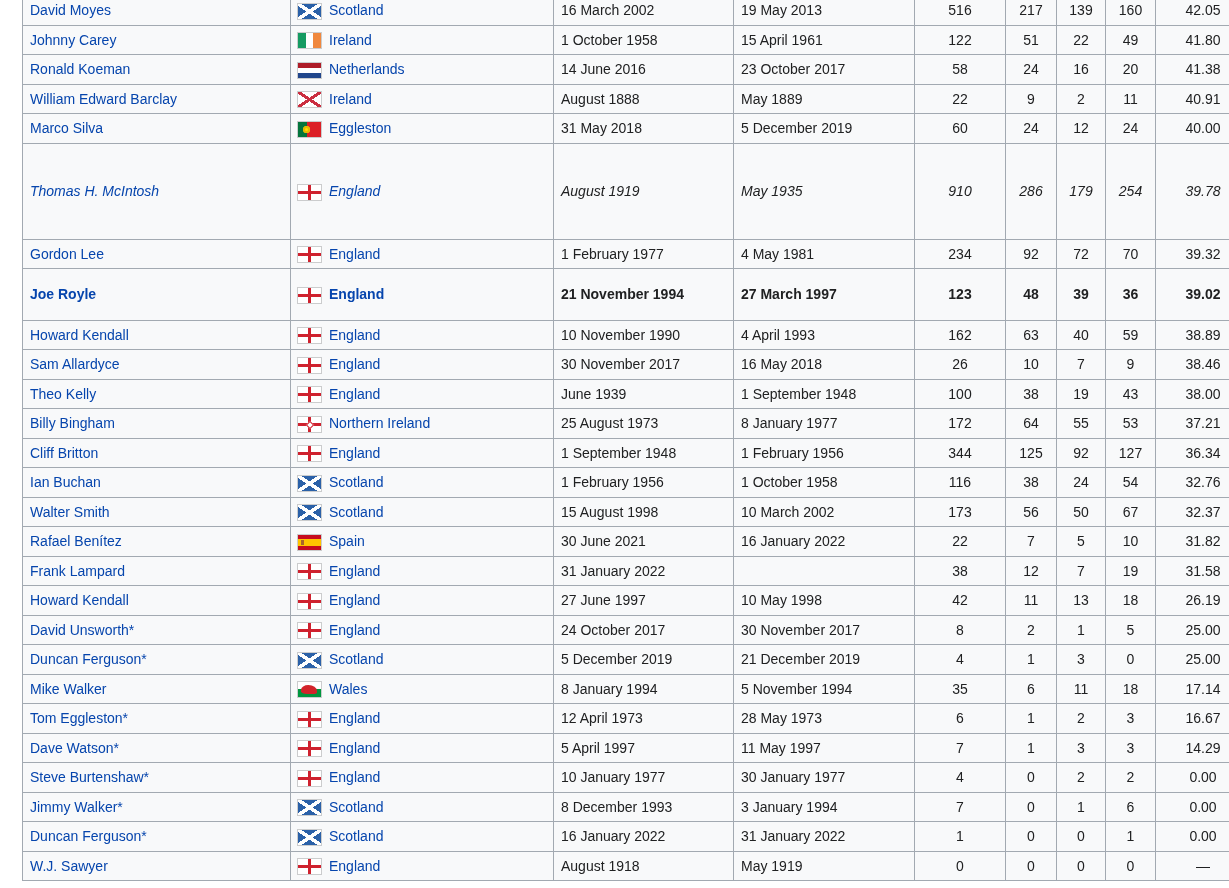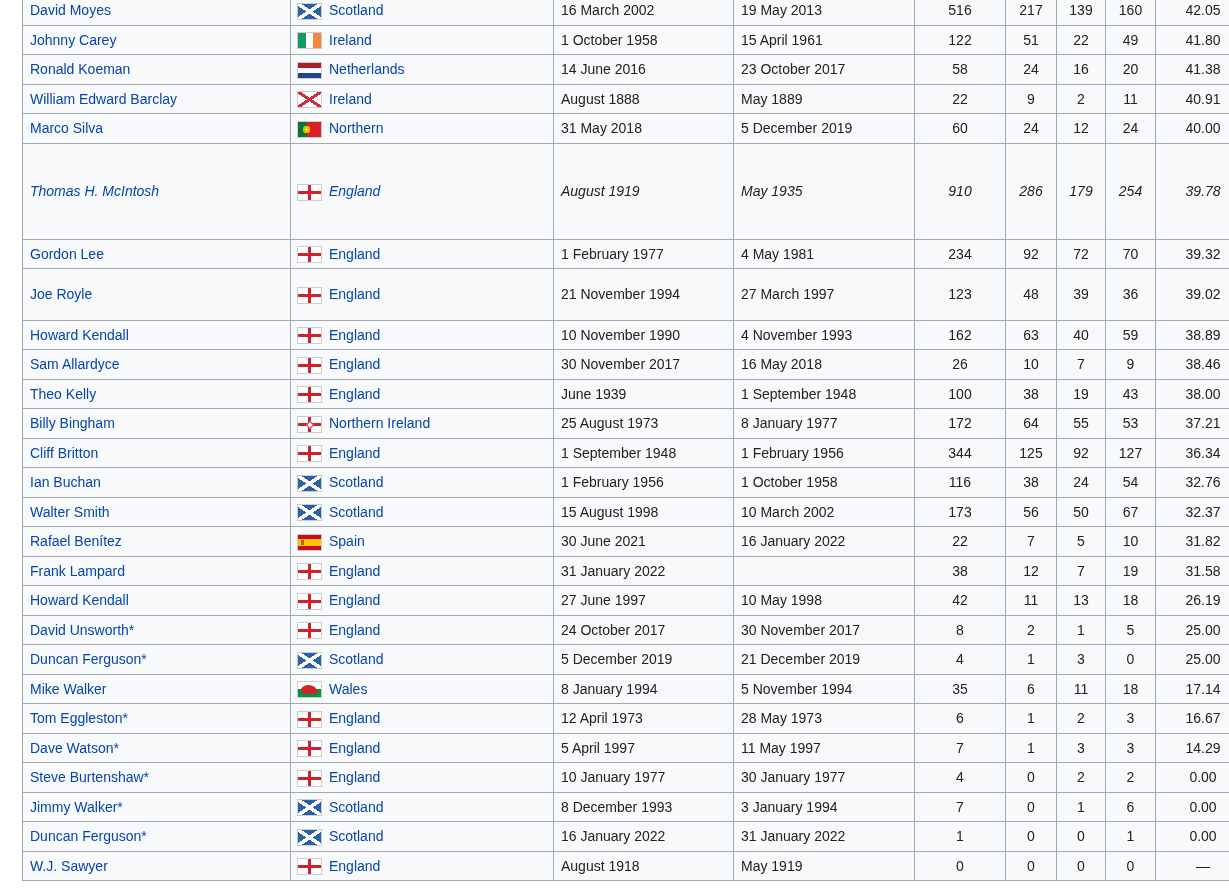--- a/index.html
+++ b/index.html
@@ -10,21 +10,21 @@
   table.wikitable{
     position:absolute;left:22px;top:-5px;
     border-collapse:collapse;table-layout:fixed;width:1228px;
     background:#f8f9fa;font-size:14px;color:#202122;
   }
   td{
     border:1px solid #a2a9b1;padding:3px 7px;height:22.5px;
     vertical-align:middle;overflow:hidden;line-height:1.45;
   }
   tbody tr:nth-child(6) td{height:89px;font-style:italic;}   
-  tbody tr:nth-child(8) td{height:44.5px;} 
+  tbody tr:nth-child(8) td{height:44.5px;font-weight:bold;} 
   .c-name,.c-country,.c-date{text-align:left;white-space:nowrap;}
   .c-num{text-align:center;}
   .c-pct{text-align:center;}
   a.link{color:#0645ad;text-decoration:none;cursor:pointer;}
 
   
   .flag{
     display:inline-block;width:23px;height:15px;margin-right:8px;
     vertical-align:middle;position:relative;flex:none;
     box-shadow:0 0 0 1px rgba(0,0,0,.18);background:#fff;
@@ -141,21 +141,21 @@
     <td class="c-num">2</td>
     <td class="c-num">11</td>
     <td class="c-pct">40.91</td>
   </tr>
 
   <tr>
     <td class="c-name">
       <a class="link">Marco Silva</a>
     </td>
     <td class="c-country">
-      <span class="flag flag-portugal"></span><a class="link">Northern</a>
+      <span class="flag flag-portugal"></span><a class="link">Eggleston</a>
     </td>
     <td class="c-date">31 May 2018</td>
     <td class="c-date">5 December 2019</td>
     <td class="c-num">60</td>
     <td class="c-num">24</td>
     <td class="c-num">12</td>
     <td class="c-num">24</td>
     <td class="c-pct">40.00</td>
   </tr>
 
@@ -208,21 +208,21 @@
   </tr>
 
   <tr>
     <td class="c-name">
       <a class="link">Howard Kendall</a>
     </td>
     <td class="c-country">
       <span class="flag flag-england"></span><a class="link">England</a>
     </td>
     <td class="c-date">10 November 1990</td>
-    <td class="c-date">4 November 1993</td>
+    <td class="c-date">4 April 1993</td>
     <td class="c-num">162</td>
     <td class="c-num">63</td>
     <td class="c-num">40</td>
     <td class="c-num">59</td>
     <td class="c-pct">38.89</td>
   </tr>
 
   <tr>
     <td class="c-name">
       <a class="link">Sam Allardyce</a>

